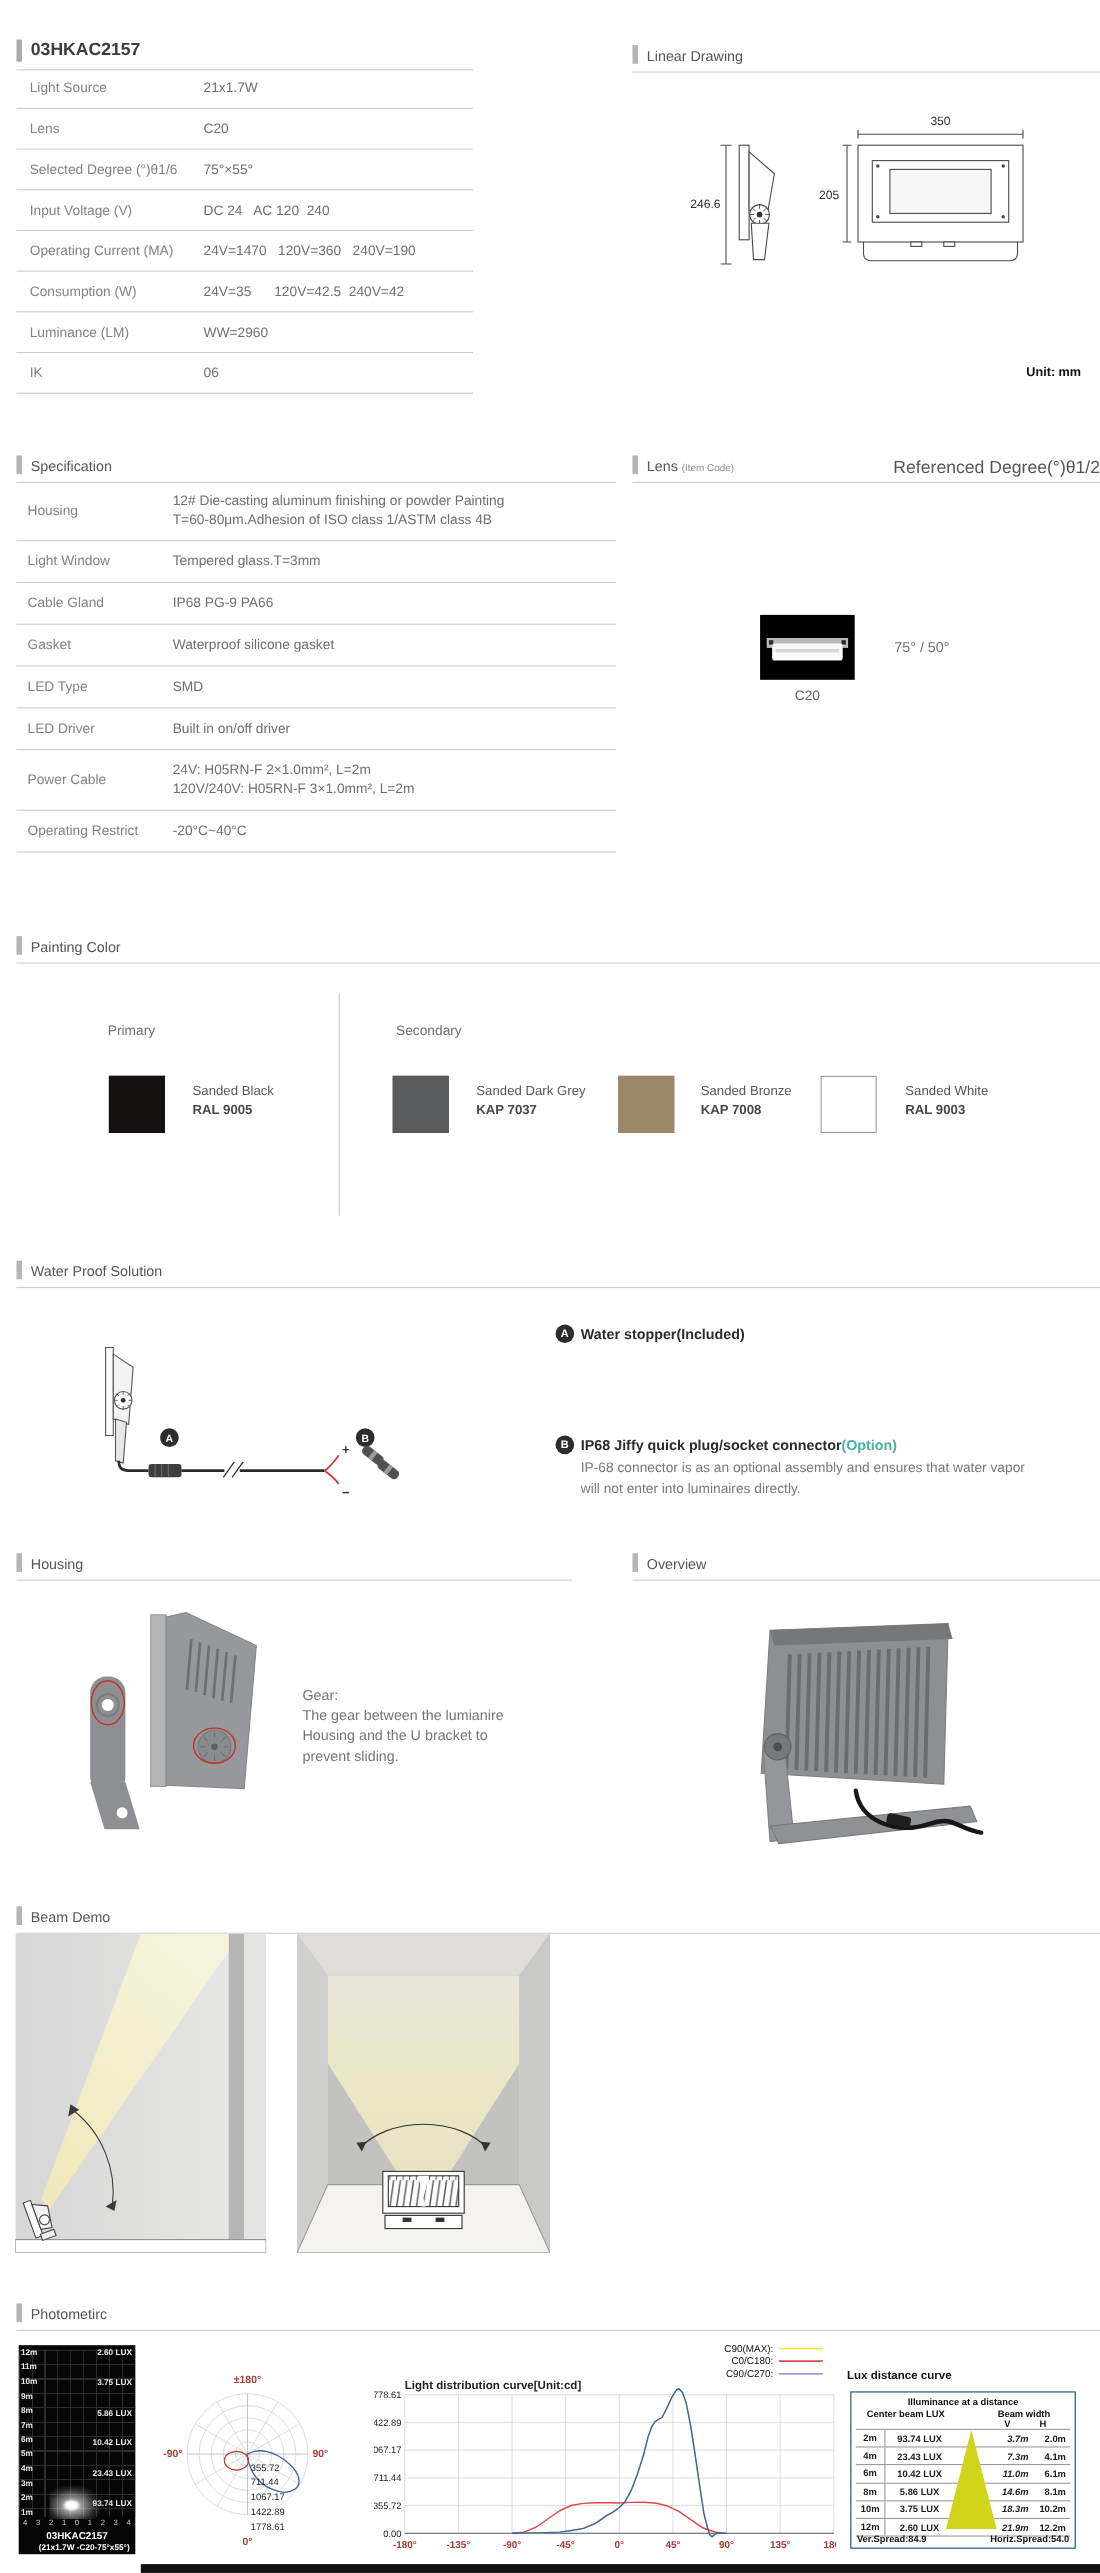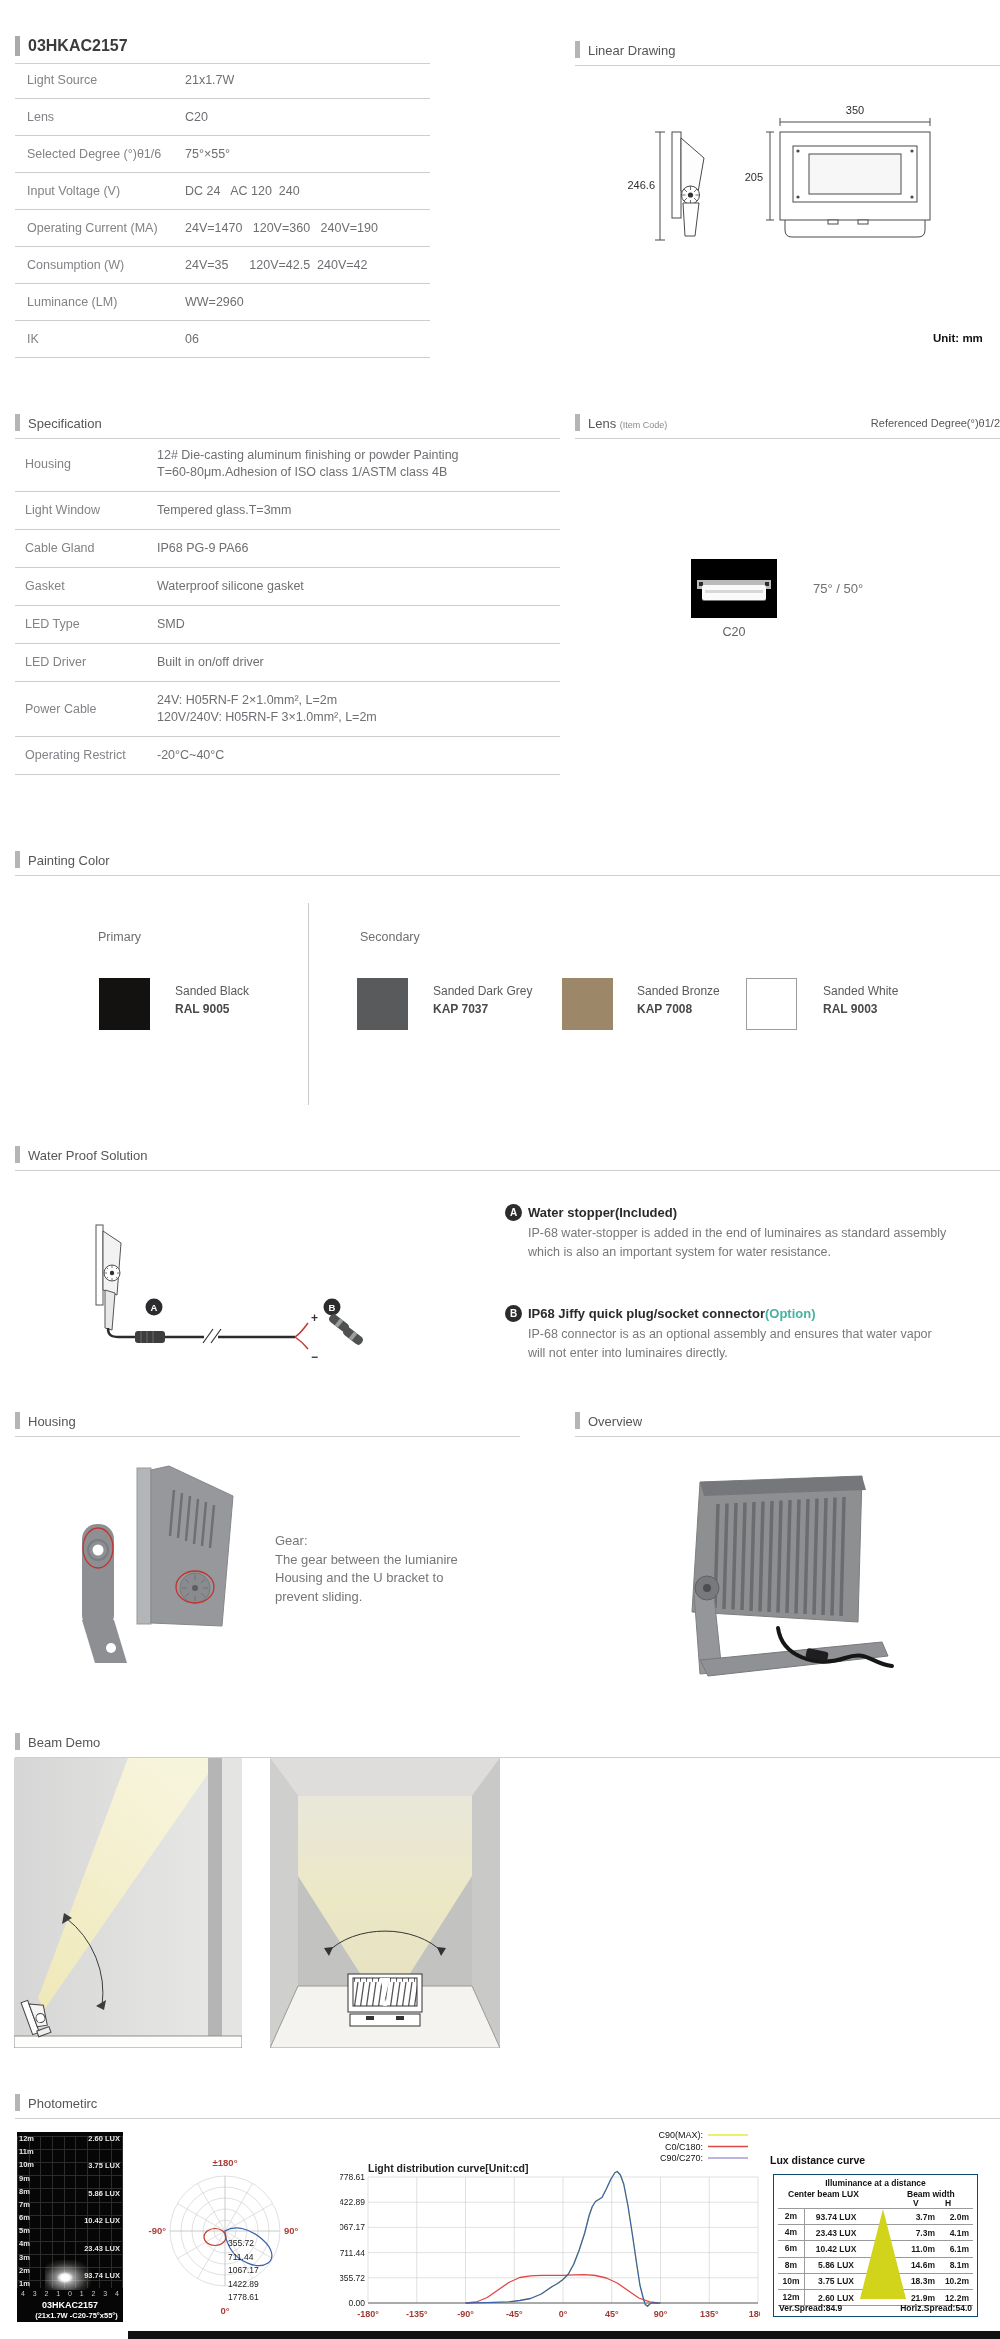--- a/index.html
+++ b/index.html
@@ -6,21 +6,21 @@
   body{font-family:"Liberation Sans","DejaVu Sans",sans-serif;}
   #page{position:relative;width:1000px;height:2339px;background:#fff;overflow:hidden;}
   .abs{position:absolute;}
   
   .shead{position:absolute;box-sizing:border-box;font-size:13px;color:#55565a;
          padding:2px 0 7px 13px;border-bottom:1px solid #cfcfcf;}
   .shead .bar{position:absolute;left:0;top:0;width:5px;height:17px;background:#b4b5b7;}
   .shead-main{font-size:16px;font-weight:bold;color:#3b3b3d;padding:1px 0 8px 13px;}
   .shead-main .bar{height:20px;background:#a9aaac;}
   .shead .sub{font-size:9px;color:#8a8b8e;font-weight:normal;}
-  .shead .right{position:absolute;right:0;top:3px;font-size:11px;color:#55565a;}
+  .shead .right{position:absolute;right:0;top:3px;font-size:16px;color:#55565a;}
   
   .prow{display:flex;box-sizing:border-box;border-bottom:1px solid #cdcdcd;
         padding:11px 0 10px 12px;font-size:12.5px;line-height:15px;}
   .prow .plbl{flex:0 0 158px;color:#828387;}
   .prow .pval{color:#6e6f73;white-space:pre-wrap;}
   .srow{display:flex;box-sizing:border-box;border-bottom:1px solid #cdcdcd;
         padding:10px 0 10px 10px;font-size:12.5px;line-height:17px;}
   .srow .plbl{flex:0 0 132px;color:#828387;align-self:center;}
   .srow .pval{color:#6e6f73;white-space:pre-line;}
   
@@ -59,21 +59,21 @@
   #luxtbl .c1{position:absolute;left:14px;top:14px;font-size:8.5px;font-weight:bold;color:#111;}
   #luxtbl .c2{position:absolute;left:133px;top:14px;font-size:8.5px;font-weight:bold;color:#111;}
   #luxtbl .cv{position:absolute;left:139px;top:23px;font-size:8.5px;font-weight:bold;color:#111;}
   #luxtbl .ch{position:absolute;left:171px;top:23px;font-size:8.5px;font-weight:bold;color:#111;}
   #luxrows{position:absolute;left:4px;right:4px;top:33px;border-top:1px solid #9a9a9a;}
   .luxrow{display:flex;align-items:center;height:15.2px;border-bottom:1px solid #9a9a9a;
           font-size:8.5px;font-weight:bold;color:#1b1b1b;}
   .luxrow .d{flex:0 0 26px;text-align:center;border-right:1px solid #9a9a9a;align-self:stretch;line-height:15px;}
   .luxrow .l{flex:0 0 62px;text-align:center;}
   .luxrow .sp{flex:0 0 28px;}
-  .luxrow .v{flex:0 0 40px;text-align:right;}
+  .luxrow .v{flex:0 0 40px;text-align:right;font-style:italic;}
   .luxrow .h{flex:0 0 34px;text-align:right;}
   #luxtbl .tri{position:absolute;left:86px;top:34px;width:0;height:0;
     border-left:23px solid transparent;border-right:23px solid transparent;border-bottom:90px solid #d2d31b;}
   #luxtbl .fl{position:absolute;left:5px;bottom:3px;font-size:8.5px;font-weight:bold;color:#111;}
   #luxtbl .fr{position:absolute;right:5px;bottom:3px;font-size:8.5px;font-weight:bold;color:#111;}
   .luxtitle{position:absolute;left:770px;top:2154px;font-size:10.5px;font-weight:bold;color:#111;}
   svg{display:block;}
   svg text{font-family:"Liberation Sans","DejaVu Sans",sans-serif;}
 </style>
 </head>
@@ -277,22 +277,20 @@
     </g>
     <g transform="translate(298,141) rotate(38)">
       <rect x="-11" y="-4.5" width="22" height="9" rx="4" fill="#4e5052"></rect>
       <rect x="-2" y="-4.5" width="4" height="9" fill="#9a9c9e"></rect>
     </g>
   </svg>
   <div class="badge" style="left:505px;top:1204px;">A</div>
   <div class="wp-head" style="left:528px;top:1205px;">
     <span>Water stopper(Included)</span>
   </div>
-  <div class="wp-body" style="left:528px;top:1224px;">IP-68 water-stopper is added in the end of luminaires as standard assembly
-which is also an important system for water resistance.</div>
   <div class="badge" style="left:505px;top:1305px;">B</div>
   <div class="wp-head" style="left:528px;top:1306px;">
     <span>IP68 Jiffy quick plug/socket connector</span><span class="opt">(Option)</span>
   </div>
   <div class="wp-body" style="left:528px;top:1325px;">IP-68 connector is as an optional assembly and ensures that water vapor
 will not enter into luminaires directly.</div>
 
   <div class="shead" style="left:15px;top:1412px;width:505px;">
     <span class="bar"></span>
     <span>Housing</span>

